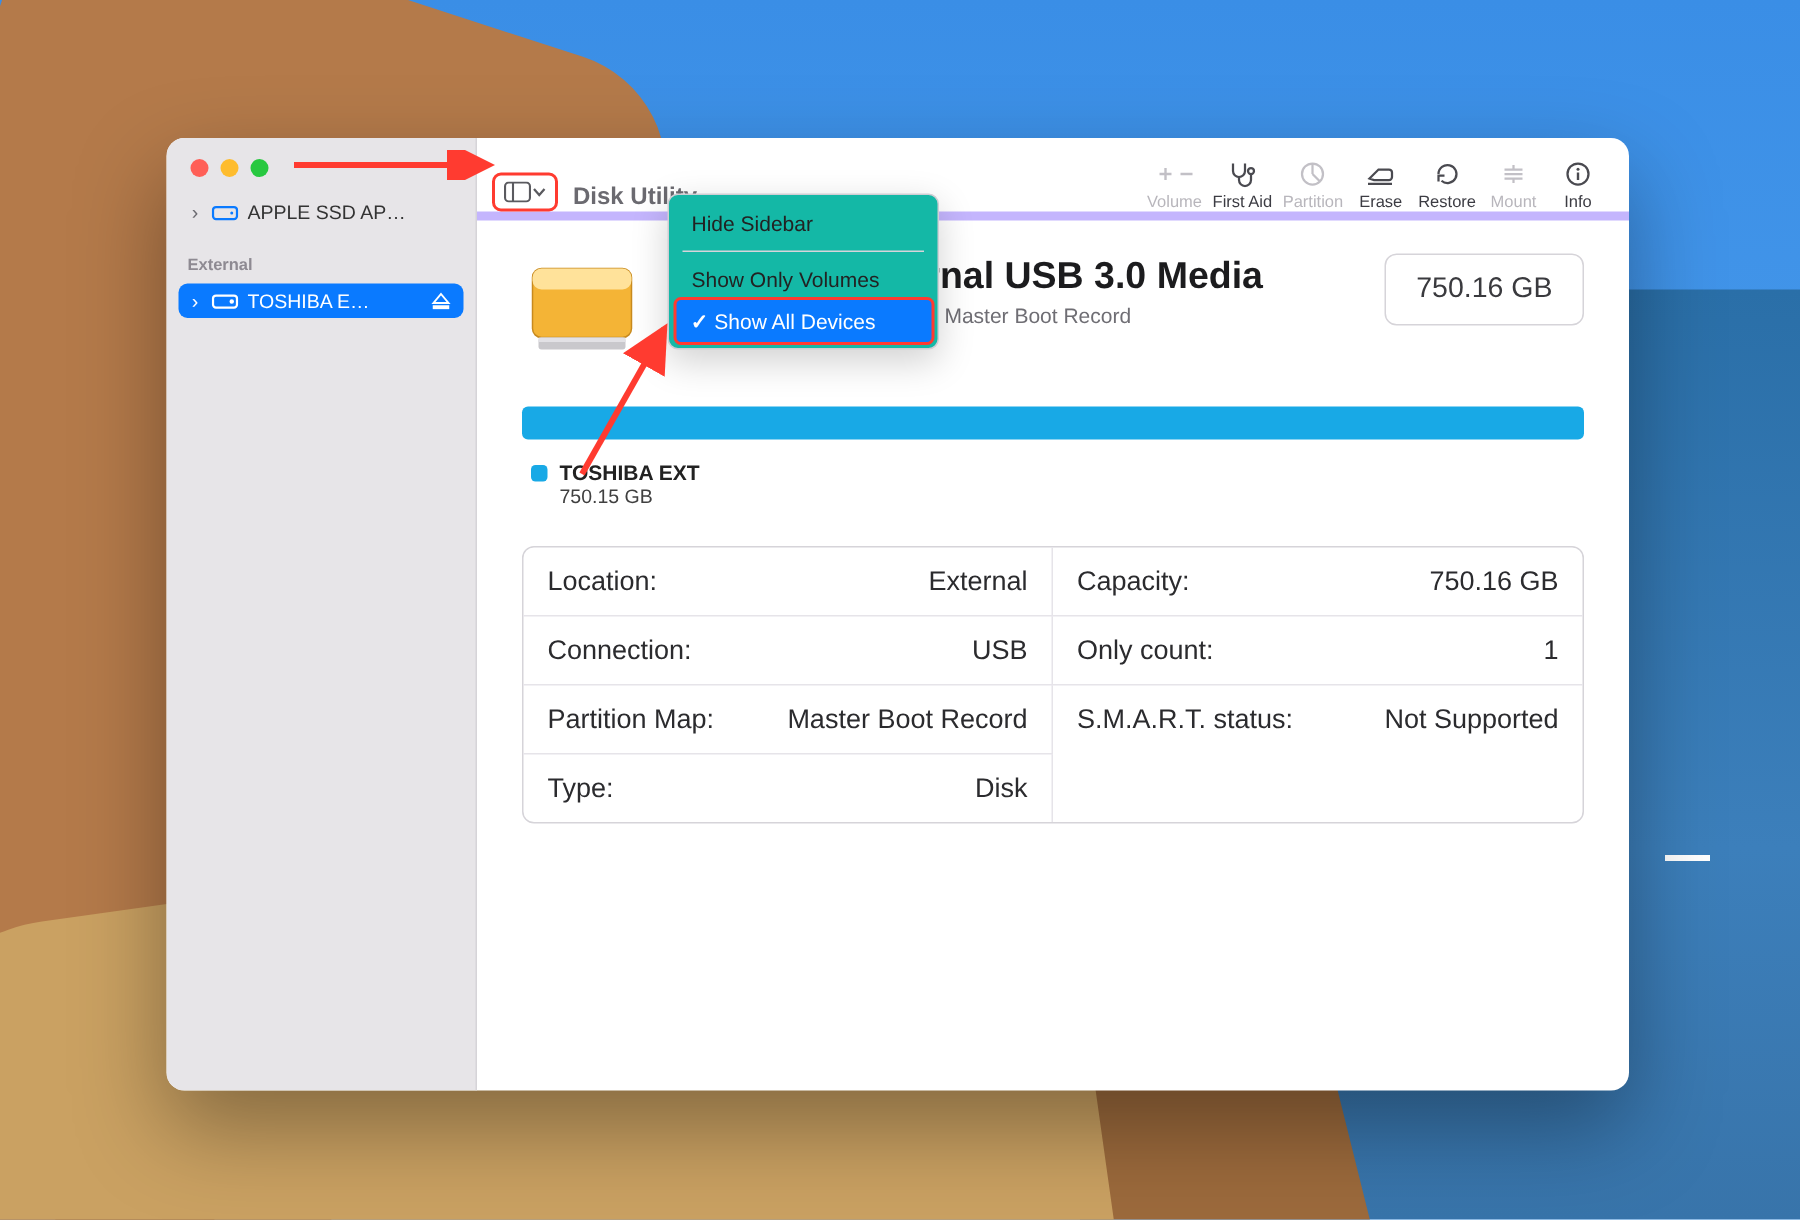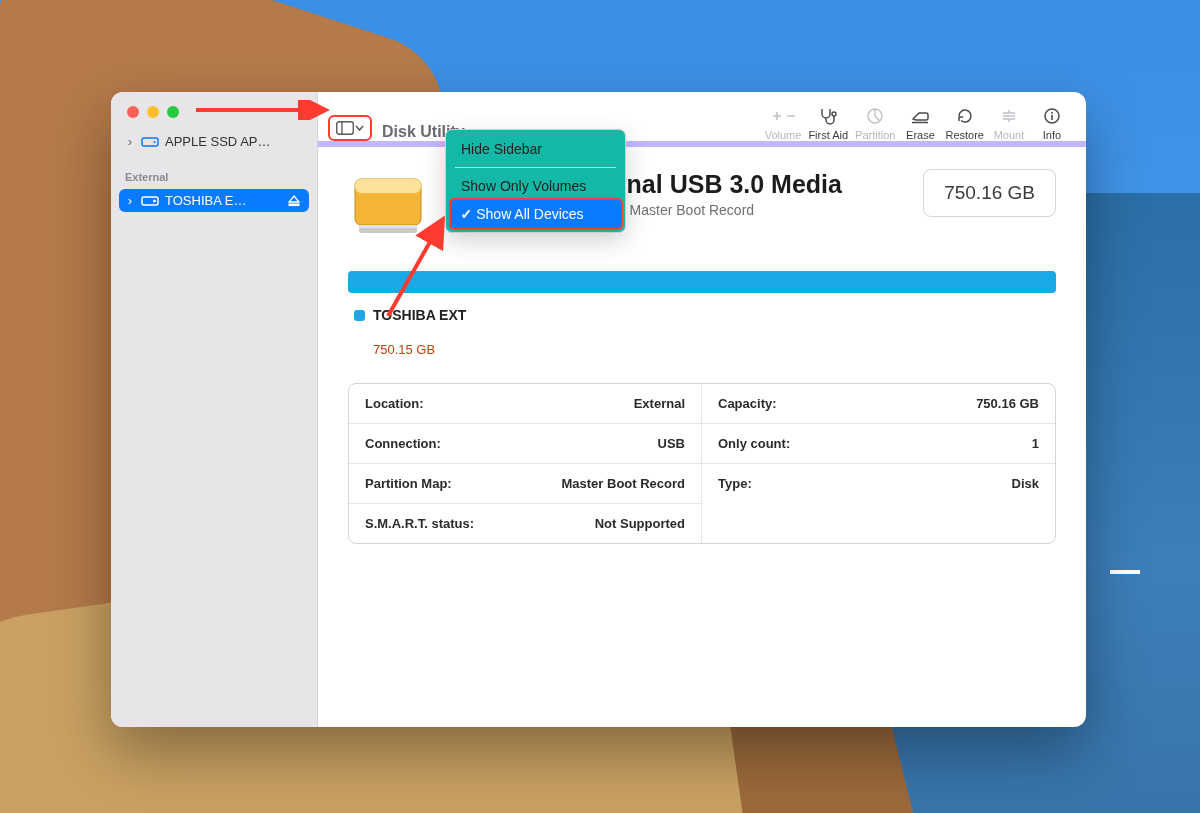--- a/index.html
+++ b/index.html
@@ -78,26 +78,26 @@
   .hdr-txt { flex:1; }
   .drive-title { font-size:25px; font-weight:700; color:#1c1c1e; line-height:1.2; }
   .drive-sub { font-size:14px; color:#6f6e74; margin-top:3px; }
   .cap-box { border:1px solid #d6d4d9; border-radius:8px; padding:12px 20px;
              font-size:19px; color:#3a3a3e; margin-left:12px; }
   .usage-bar { height:22px; background:#18a9e6; border-radius:4px; margin:30px 0 14px 0; }
   .vol-row { display:flex; align-items:center; gap:8px; }
   .vol-dot { width:11px; height:11px; background:#18a9e6; border-radius:3px;
              display:inline-block; margin-left:6px;}
   .vol-name { font-size:14px; font-weight:600; color:#222; }
-  .vol-size { font-size:13px; color:#c2410c; margin-left:25px; margin-top:19px; }
+  .vol-size { font-size:13px; color:#404040; margin-left:25px; margin-top:0; }
 
   .info-grid { margin-top:26px; border:1px solid #d6d4d9; border-radius:8px;
                display:grid; grid-template-columns:1fr 1fr; }
   .info-cell { display:flex; justify-content:space-between; padding:12px 16px;
-               border-bottom:1px solid #e6e4e9; font-size:13px;font-weight:bold; }
+               border-bottom:1px solid #e6e4e9; font-size:18px; }
   .info-cell:nth-child(odd){ border-right:1px solid #e6e4e9; }
   .info-cell:nth-last-child(-n+2){ border-bottom:none; }
   .info-k { color:#2b2b2e; }
   .info-v { color:#2b2b2e; }
 
   
   .arrow { position:absolute; z-index:9; }
   svg { display:block; }
 </style>
 </head>
@@ -283,26 +283,26 @@
           </div>
         <div class="info-cell">
           <span class="info-k">Only count:</span>
           <span class="info-v">1</span>
           </div>
         <div class="info-cell">
           <span class="info-k">Partition Map:</span>
           <span class="info-v">Master Boot Record</span>
           </div>
         <div class="info-cell">
+          <span class="info-k">S.M.A.R.T. status:</span>
+          <span class="info-v">Not Supported</span>
+          </div>
+        <div class="info-cell">
           <span class="info-k">Type:</span>
           <span class="info-v">Disk</span>
-          </div>
-        <div class="info-cell">
-          <span class="info-k">S.M.A.R.T. status:</span>
-          <span class="info-v">Not Supported</span>
           </div>
       </div>
     </div>
   </div>
 </div>
 
 <svg class="arrow" style="left:196px; top:100px;" width="150" height="20">
   <defs>
       <marker id="ah1" markerWidth="8" markerHeight="8" refX="7" refY="4" orient="auto">
     <path d="M0 0 L8 4 L0 8 Z" fill="#ff3b30"></path>

